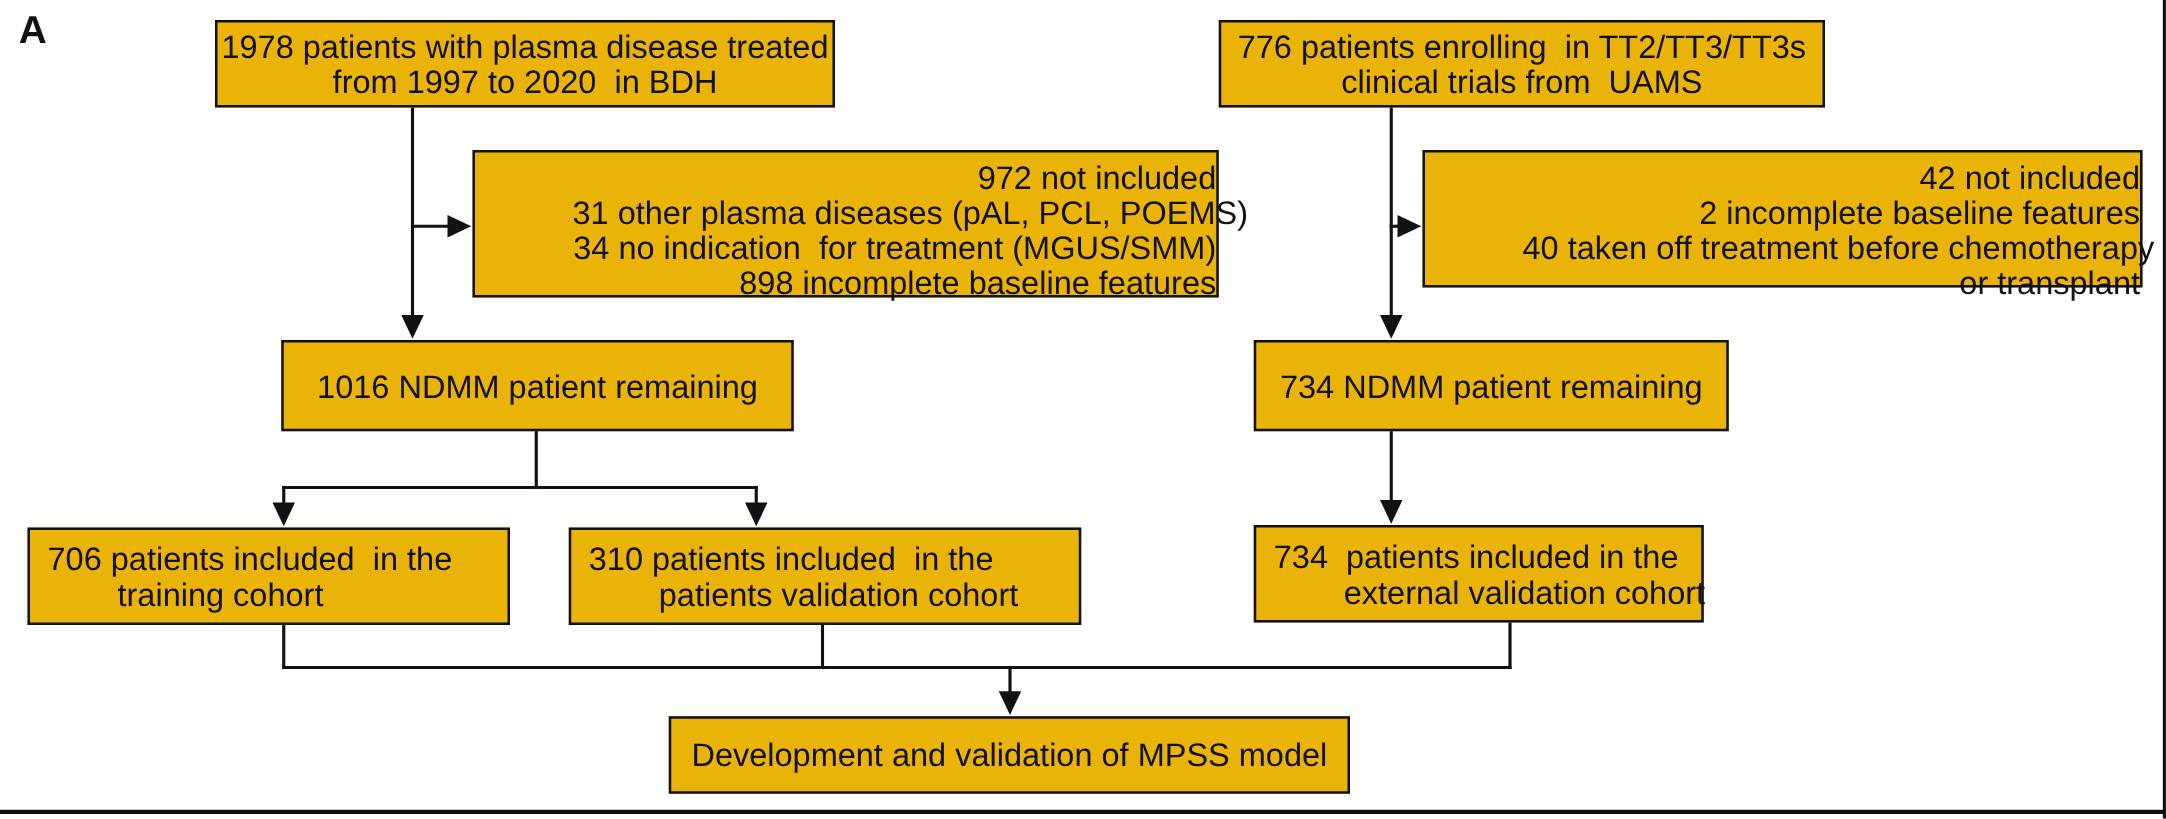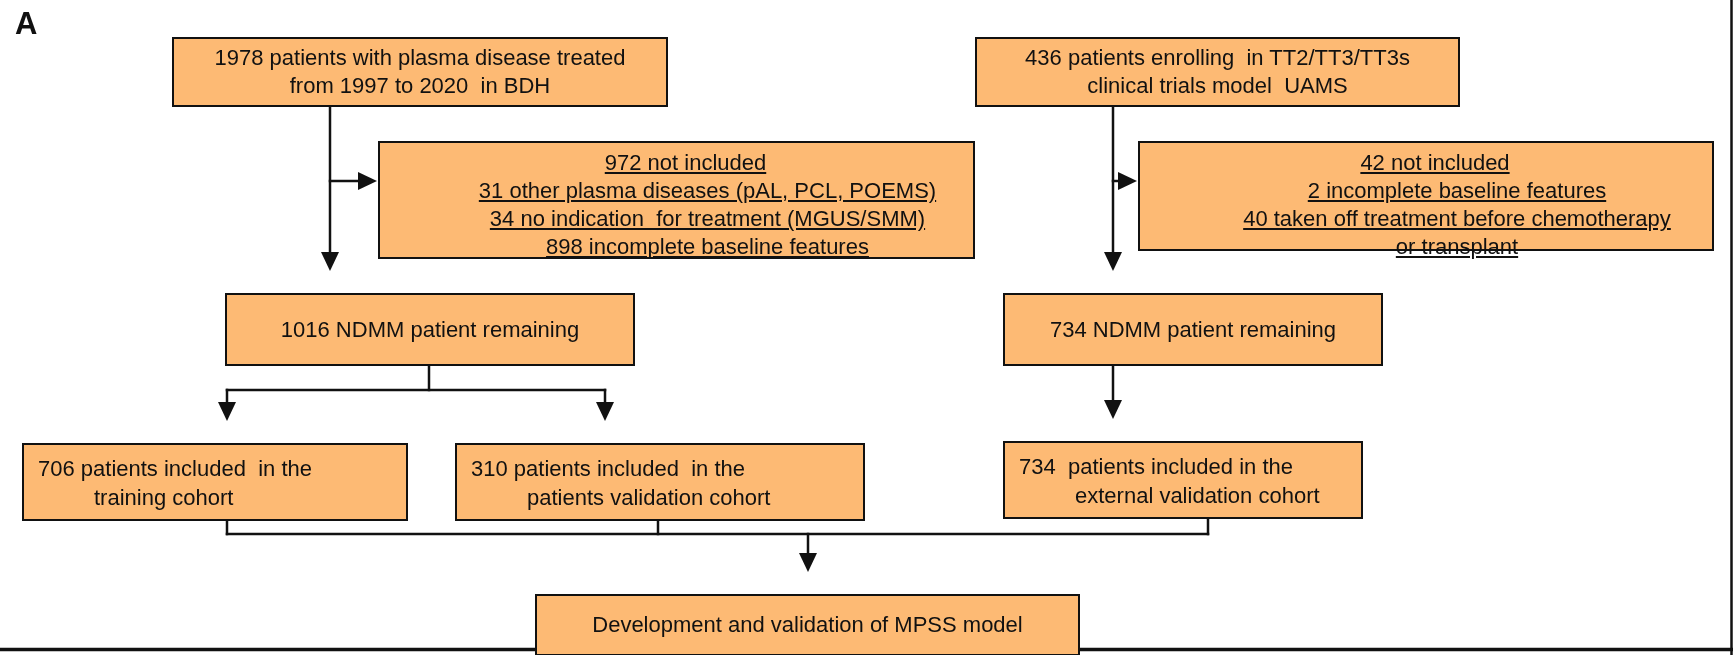--- a/index.html
+++ b/index.html
@@ -26,44 +26,42 @@
     position: absolute;
     left: 15px;
     top: 6px;
     font-size: 31px;
     font-weight: bold;
     color: #111111;
   }
   .box {
     position: absolute;
     border: 2.5px solid #111111;
-    background: #fdba74;
+    background: #eab308;
     box-sizing: border-box;
-    font-size: 22px;
+    font-size: 26px;
     line-height: 28px;
     color: #111111;
-    margin-top: 21px;
   }
   .box .tline {
     white-space: pre;
   }
   .center-box {
     display: flex;
     align-items: center;
     justify-content: center;
     text-align: left;
   }
   .titlebox {
     text-align: center;
     padding-top: 5px;
   }
   .listbox {
-    padding: 6px 0 0 18px;
-    text-align: center;
-    text-decoration: underline;
+    padding: 6px 0 0 34px;
+    text-align: right;
   }
   .listbox .indent {
     padding-left: 44px;
   }
   .cohortbox {
     padding: 9px 0 0 14px;
     text-align: left;
     line-height: 29px;
   }
   .cohortbox .indent2 {
@@ -113,22 +111,22 @@
   </svg>
 
   <div class="panel-label">A</div>
 
   <div class="box titlebox" style="left:172px; top:16px; width:496px; height:70px;">
     <div class="tline">1978 patients with plasma disease treated</div>
     <div class="tline">from 1997 to 2020  in BDH</div>
   </div>
 
   <div class="box titlebox" style="left:975px; top:16px; width:485px; height:70px;">
-    <div class="tline">436 patients enrolling  in TT2/TT3/TT3s</div>
-    <div class="tline">clinical trials model  UAMS</div>
+    <div class="tline">776 patients enrolling  in TT2/TT3/TT3s</div>
+    <div class="tline">clinical trials from  UAMS</div>
   </div>
 
   <div class="box listbox" style="left:378px; top:120px; width:597px; height:118px;">
     <div class="tline">972 not included</div>
     <div class="tline indent">31 other plasma diseases (pAL, PCL, POEMS)</div>
     <div class="tline indent">34 no indication  for treatment (MGUS/SMM)</div>
     <div class="tline indent">898 incomplete baseline features</div>
   </div>
 
   <div class="box listbox" style="left:1138px; top:120px; width:576px; height:110px;">

